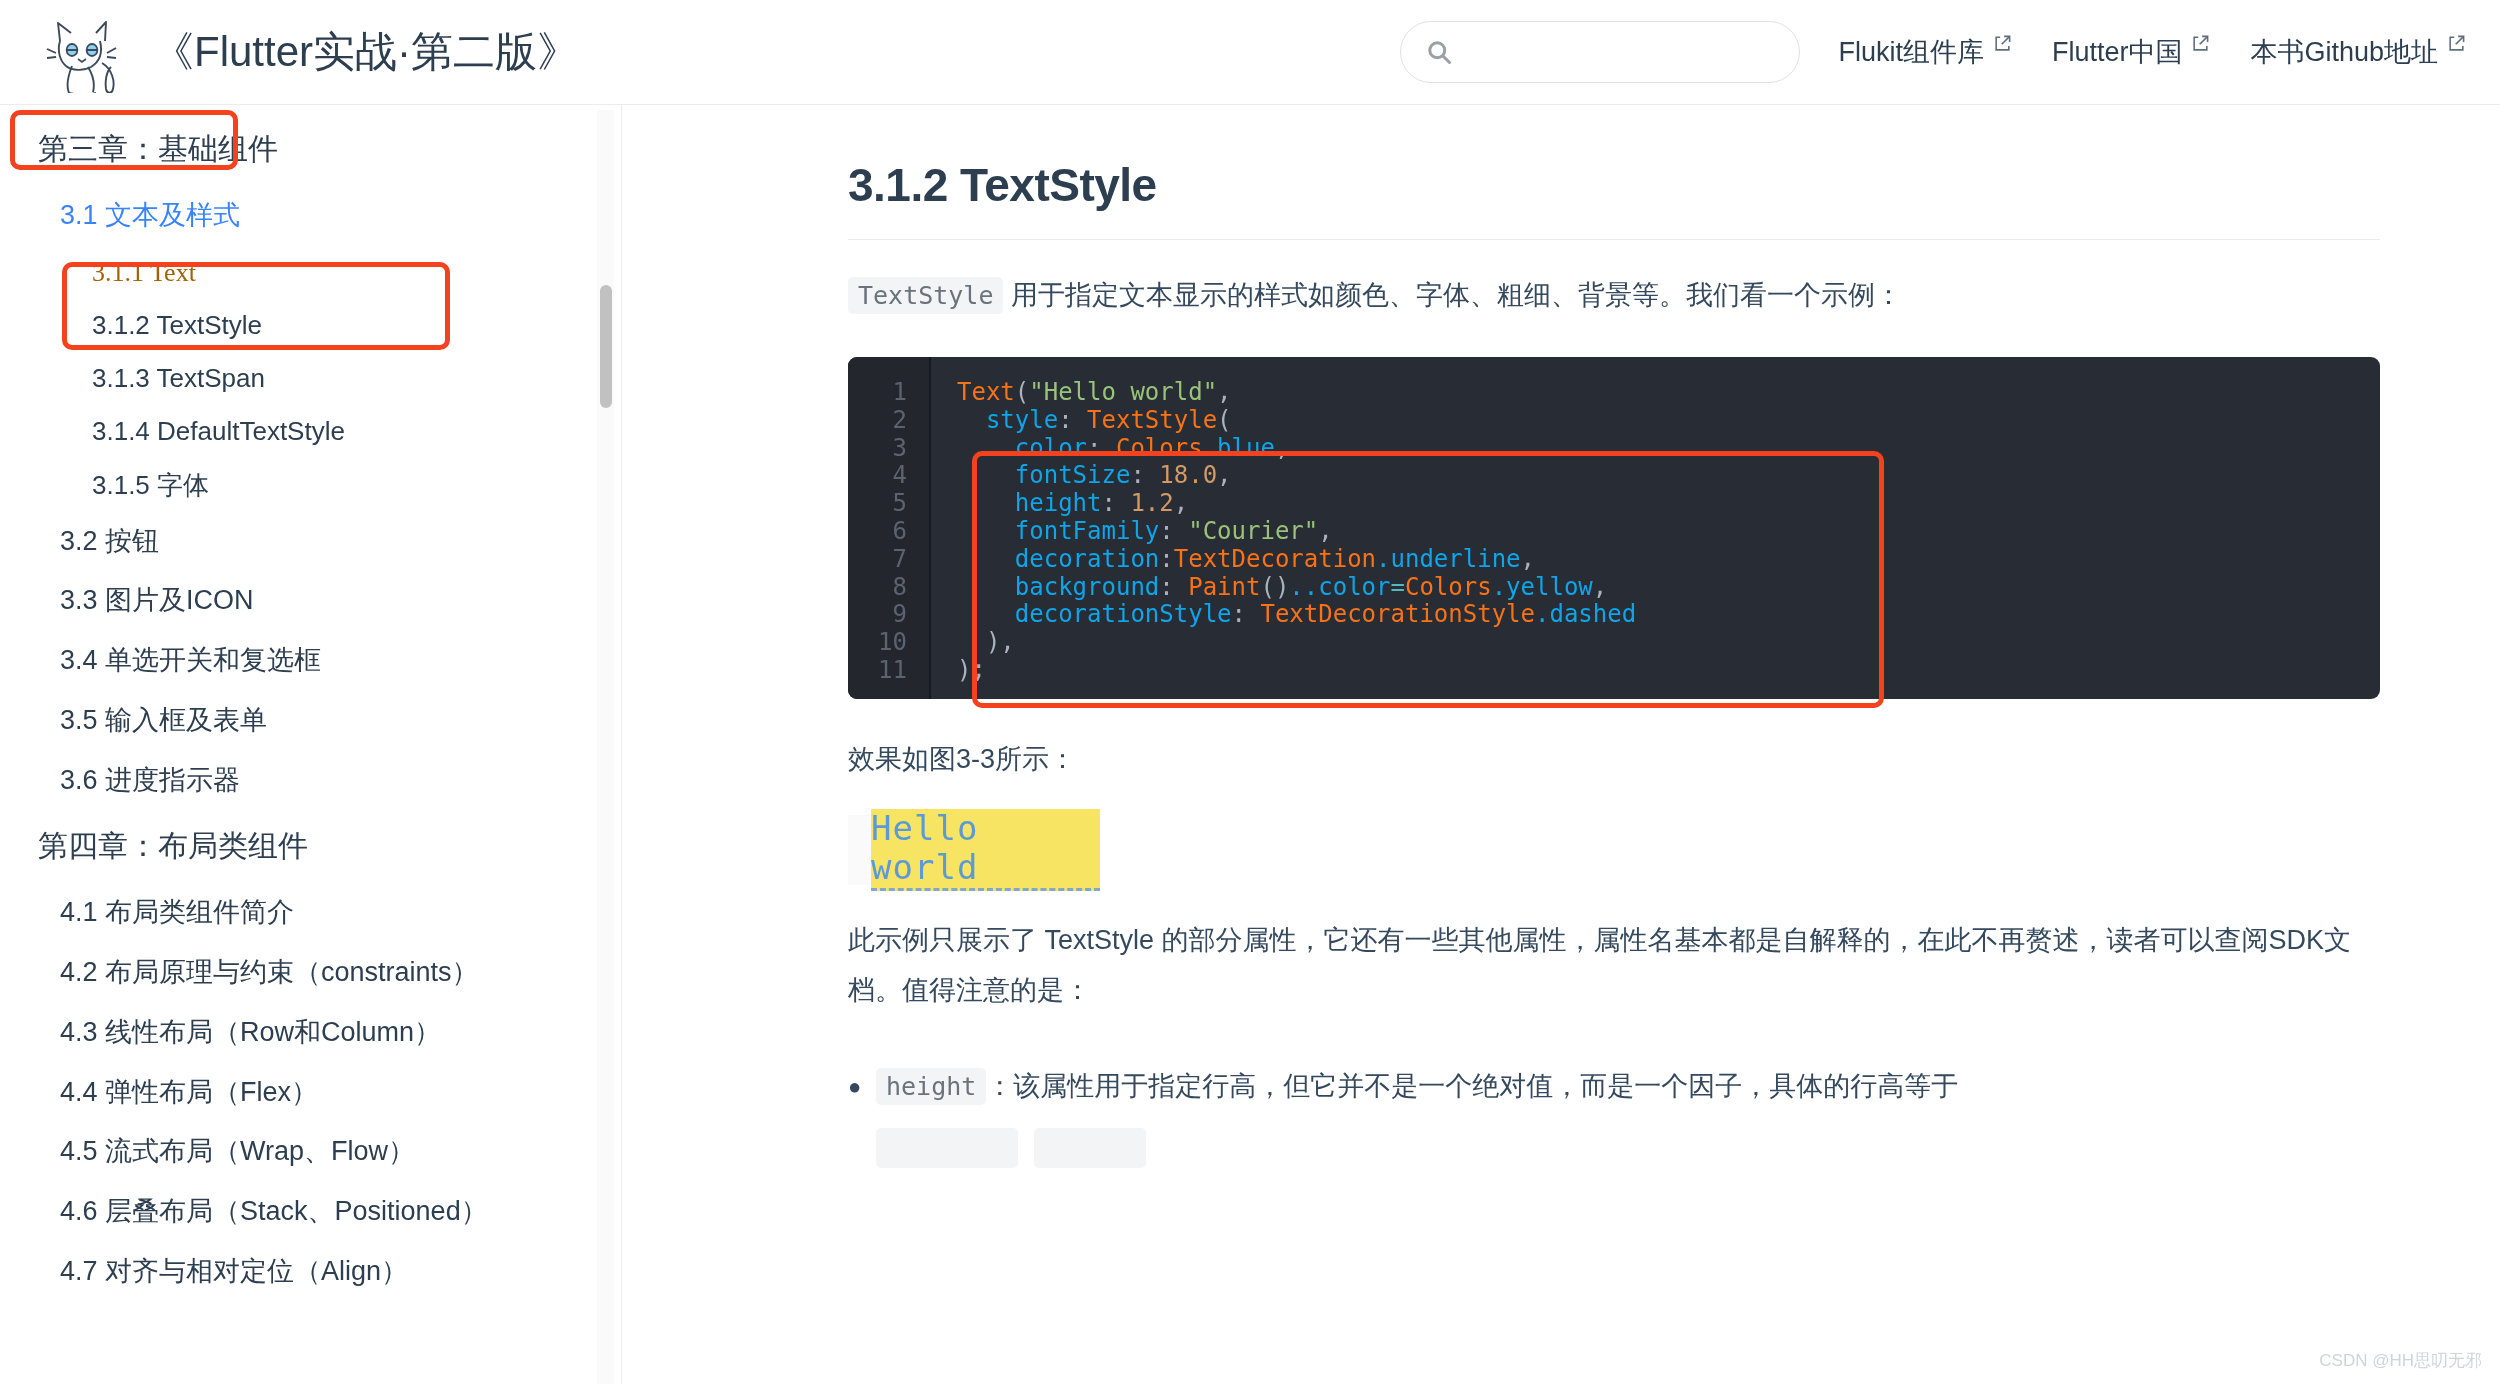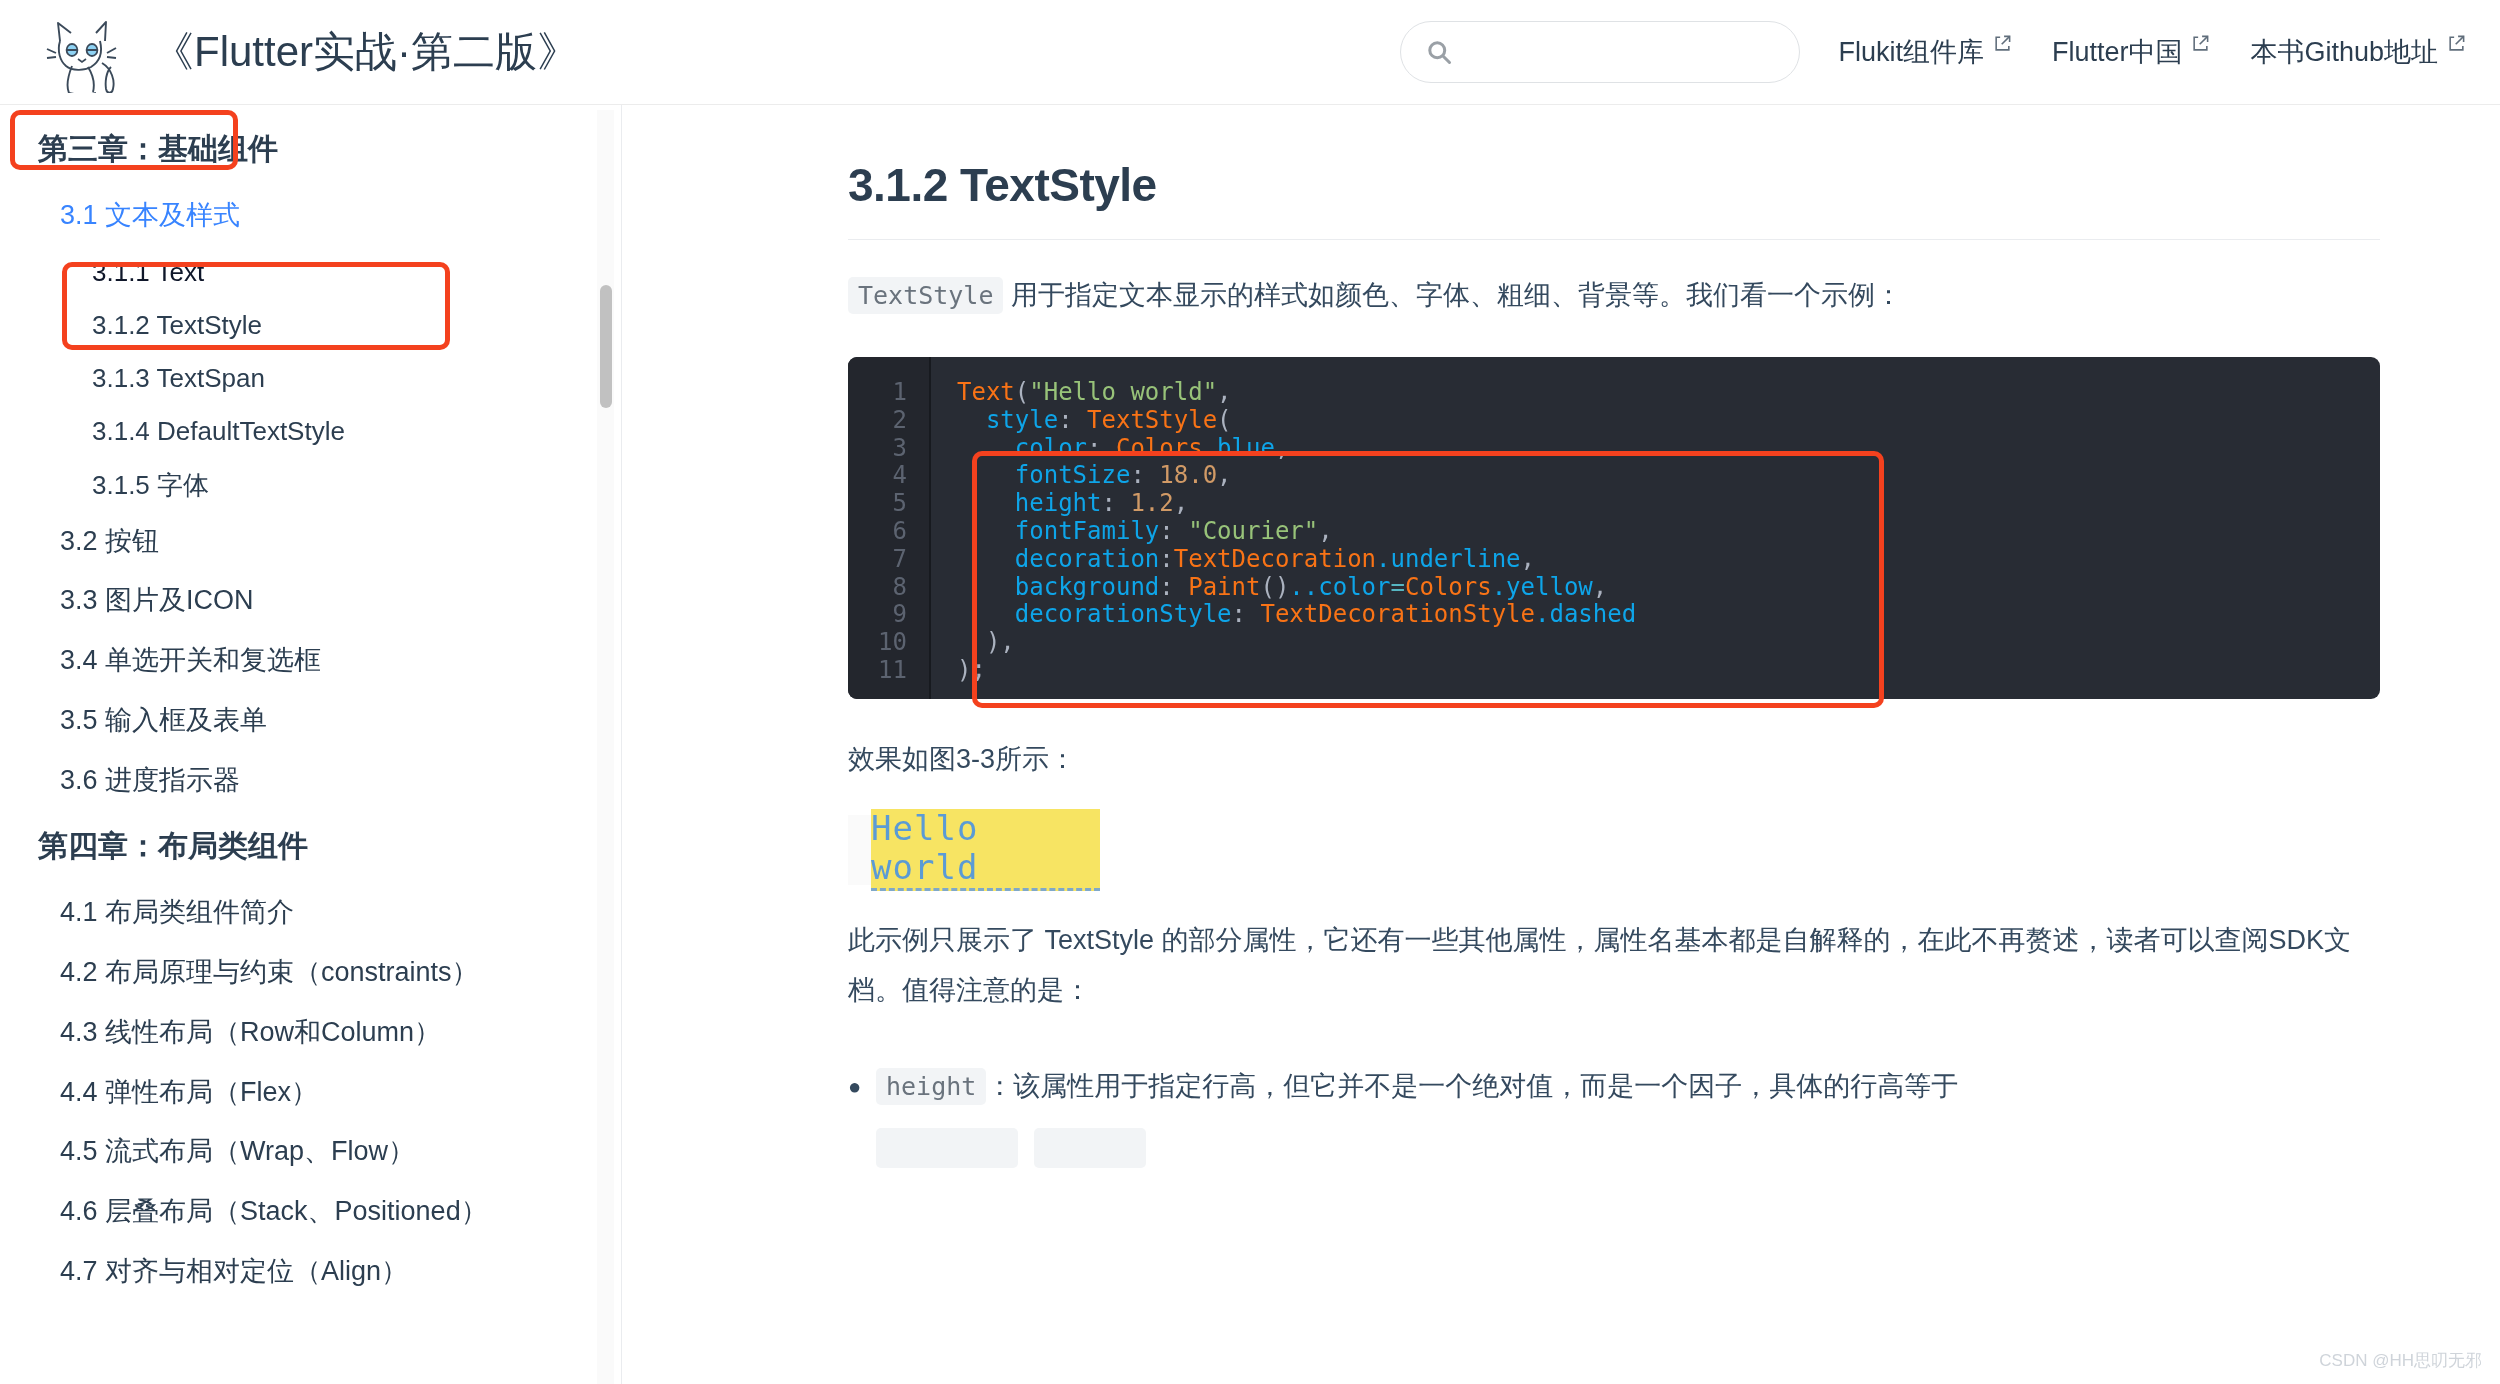--- a/index.html
+++ b/index.html
@@ -53,35 +53,35 @@
   
   .sidebar {
     position: absolute; left: 0; top: 105px;
     width: 622px; height: 1279px;
     background: #ffffff;
     border-right: 1px solid #eaecef;
     overflow: hidden;
     padding-top: 8px;
   }
   .chapter {
-    font-size: 30px; font-weight: 700; color: #2c3e50;
+    font-size: 30px; font-weight: 400; color: #2c3e50;
     padding: 16px 0 16px 38px;
   }
   .sec {
     font-size: 27px; color: #2c3e50;
     padding: 13px 0 13px 60px; line-height: 1.25;
     white-space: nowrap;
   }
   .sec.active { color: #3884ff; }
   .subsec {
     font-size: 26px; color: #2c3e50;
     padding: 11px 0 11px 92px; line-height: 1.2;
     white-space: nowrap;
   }
-  .subsec.active { color: #0f172a; }
+  .subsec.active { color: #a16207; font-family: Liberation Serif, serif; }
 
   
   .sb-track {
     position: absolute; left: 597px; top: 110px;
     width: 17px; height: 1274px; background: #fafafa;
   }
   .sb-thumb {
     position: absolute; left: 600px; top: 285px;
     width: 12px; height: 123px; border-radius: 6px;
     background: #c1c1c1;

